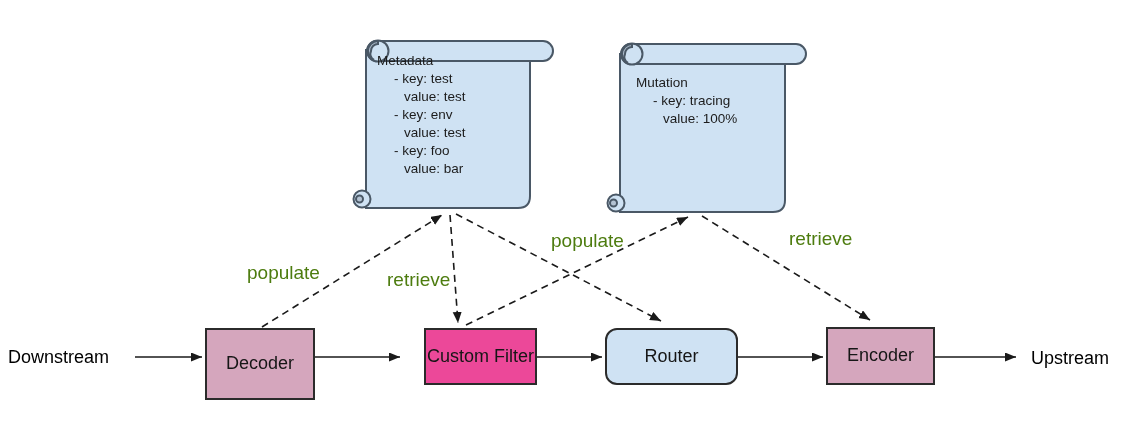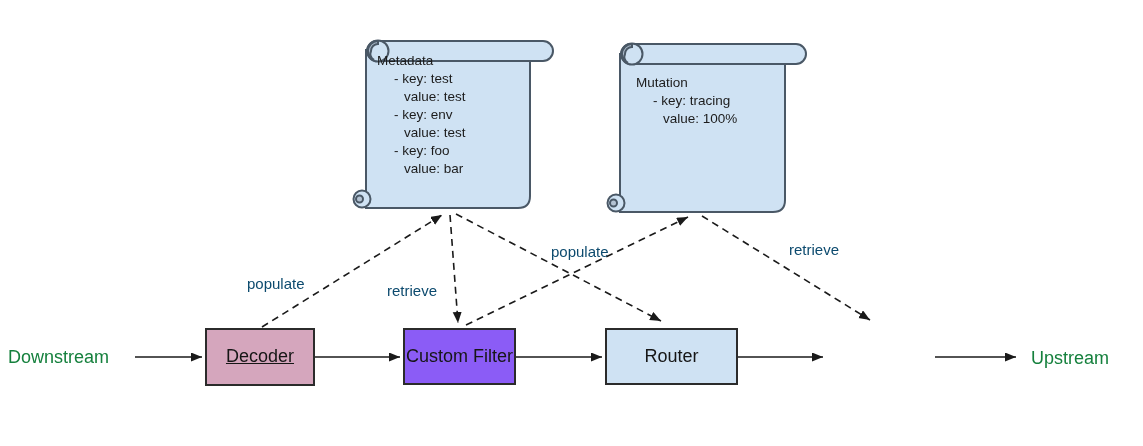--- a/index.html
+++ b/index.html
@@ -8,24 +8,24 @@
     font-family:"Liberation Sans", sans-serif;color:#1c1c1c;
   }
   .abs{position:absolute;}
   svg{position:absolute;left:0;top:0;}
   .node{
     position:absolute;display:flex;align-items:center;justify-content:center;
     border:2px solid #2b2b2b;box-sizing:border-box;text-align:center;
     font-size:18px;line-height:1.2;color:#161616;
   }
   .node-pink{background:#d5a6bd;}
-  .node-green{background:#8b5cf6;}
-  .node-blue{background:#cfe2f3;}
-  .endpoint-label{font-size:18px;color:#15803d;white-space:nowrap;}
-  .edge-label{font-size:15px;color:#0c4a6e;white-space:nowrap;margin-top:13px;}
+  .node-green{background:#ec4899;margin-left:21px;}
+  .node-blue{background:#cfe2f3;border-radius:12px;}
+  .endpoint-label{font-size:18px;color:#000000;white-space:nowrap;}
+  .edge-label{font-size:19px;color:#4d7c0f;white-space:nowrap;}
   .note{font-size:13.5px;line-height:19px;color:#272727;white-space:nowrap;}
   .scroll-text{font-size:13.5px;line-height:18px;color:#1c1c1c;white-space:nowrap;}
   .ind0{padding-left:0;}
   .ind1{padding-left:17px;}
   .ind2{padding-left:27px;}
 </style>
 </head>
 <body>
 
 <div id="canvas">
@@ -89,26 +89,29 @@
   </div>
 
   <div class="abs edge-label" style="left:247px;top:262px;">populate</div>
   <div class="abs edge-label" style="left:387px;top:269px;">retrieve</div>
   <div class="abs edge-label" style="left:551px;top:230px;">populate</div>
   <div class="abs edge-label" style="left:789px;top:228px;">retrieve</div>
 
   <div class="abs endpoint-label" style="left:8px;top:347px;">Downstream</div>
   <div class="abs endpoint-label" style="left:1031px;top:348px;">Upstream</div>
 
-  <div class="node node-pink" style="left:205px;top:328px;width:110px;height:58px;text-decoration:underline;">
+  <div class="node node-pink" style="left:205px;top:328px;width:110px;height:72px;">
     <span>Decoder</span>
   </div>
   <div class="node node-green" style="left:403px;top:328px;width:113px;height:57px;">
     <span>Custom Filter</span>
   </div>
   <div class="node node-blue" style="left:605px;top:328px;width:133px;height:57px;">
     <span>Router</span>
   </div>
+  <div class="node node-pink" style="left:826px;top:327px;width:109px;height:58px;">
+    <span>Encoder</span>
+  </div>
 
   <div class="abs note" style="left:393px;top:399px;">
   </div>
 
 </div>
 
 </body></html>

